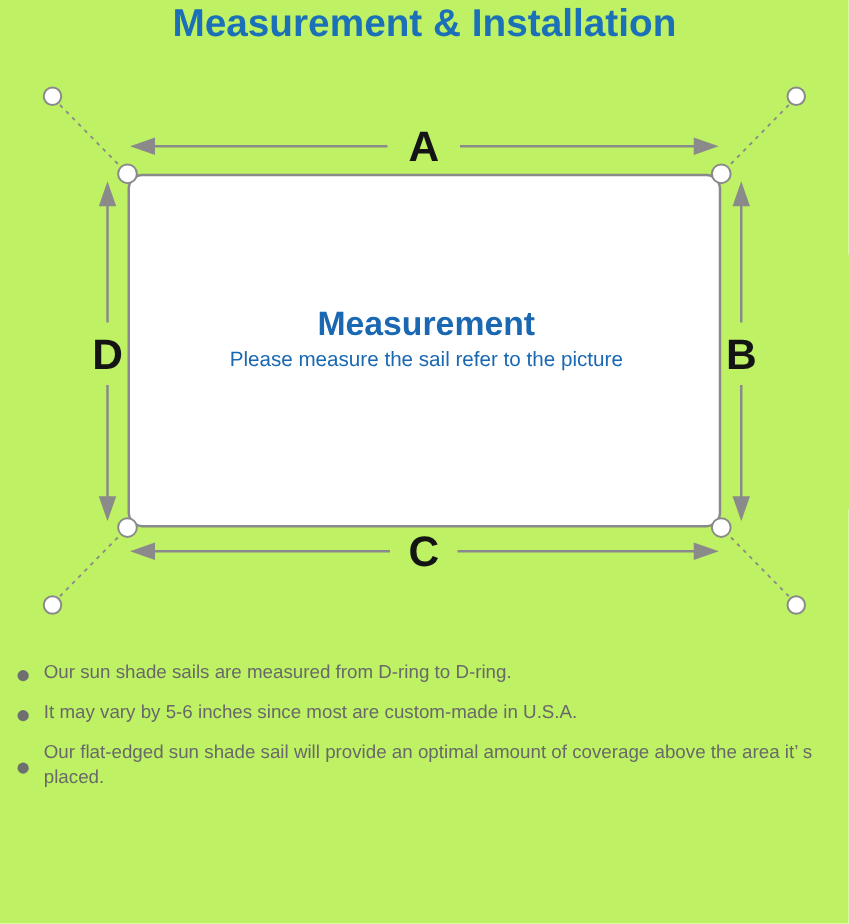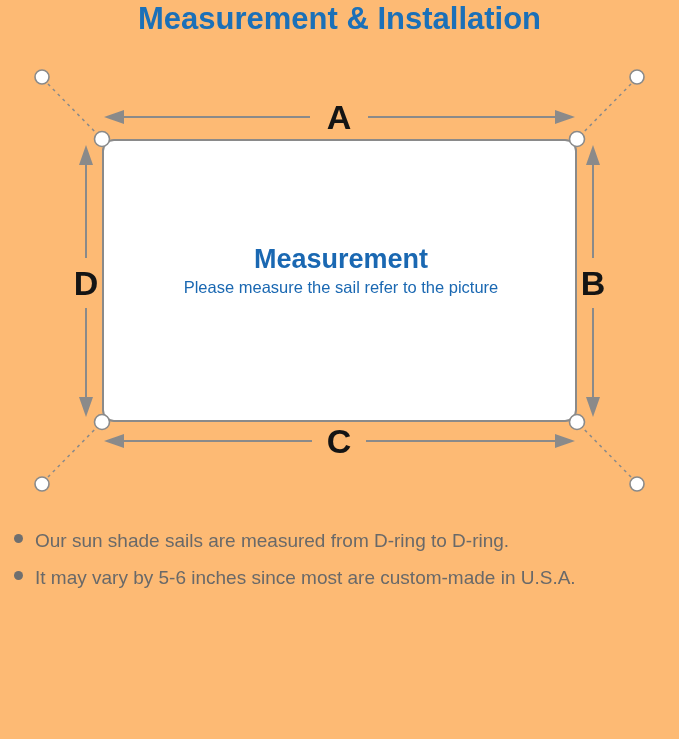--- a/index.html
+++ b/index.html
@@ -1,36 +1,36 @@
 <!DOCTYPE html>
 <html><head>
 <meta charset="utf-8">
 <style>
   html,body { margin:0; padding:0; background:#ffffff; }
   .page {
-    position:relative; width:679px; height:739px; background:#fdba74;
+    position:relative; width:679px; height:739px; background:#bef264;
     font-family:"Liberation Sans", sans-serif; overflow:hidden;
   }
   .page-title {
     position:absolute; top:1px; left:0; width:100%;
     text-align:center; font-size:31px; font-weight:bold;
     color:#1b70b8; letter-spacing:0px; margin:0;
   }
   svg.diagram { position:absolute; top:40px; left:0; }
   .dim-label { font-size:34px; font-weight:bold; fill:#141414; }
   .center-title { font-size:27px; font-weight:bold; fill:#1a68b2; text-anchor:middle; }
   .center-sub { font-size:16.5px; fill:#1a68b2; text-anchor:middle; }
   ul.notes {
     position:absolute; top:528px; left:8px; width:660px;
     list-style:none; margin:0; padding:0;
   }
   ul.notes li {
-    display:flex; align-items:flex-start;
+    display:flex; align-items:center;
     margin-bottom:12px;
-    color:#696969; font-size:19px; line-height:1.33;
+    color:#696969; font-size:15px; line-height:1.33;
   }
   .bullet-dot {
     flex:0 0 auto; width:9px; height:9px; border-radius:50%;
     background:#6f6f6f; margin:6px 12px 0 6px;
   }
   .note-text { flex:1 1 auto; }
 </style>
 </head>
 <body>
 
@@ -96,15 +96,19 @@
 
   <ul class="notes">
     <li>
       <span class="bullet-dot"></span>
       <span class="note-text">Our sun shade sails are measured from D-ring to D-ring.</span>
     </li>
     <li>
       <span class="bullet-dot"></span>
       <span class="note-text">It may vary by 5-6 inches since most are custom-made in U.S.A.</span>
     </li>
+    <li>
+      <span class="bullet-dot"></span>
+      <span class="note-text">Our flat-edged sun shade sail will provide an optimal amount of coverage above the area it’ s placed.</span>
+    </li>
   </ul>
 
 </div>
 
 </body></html>

